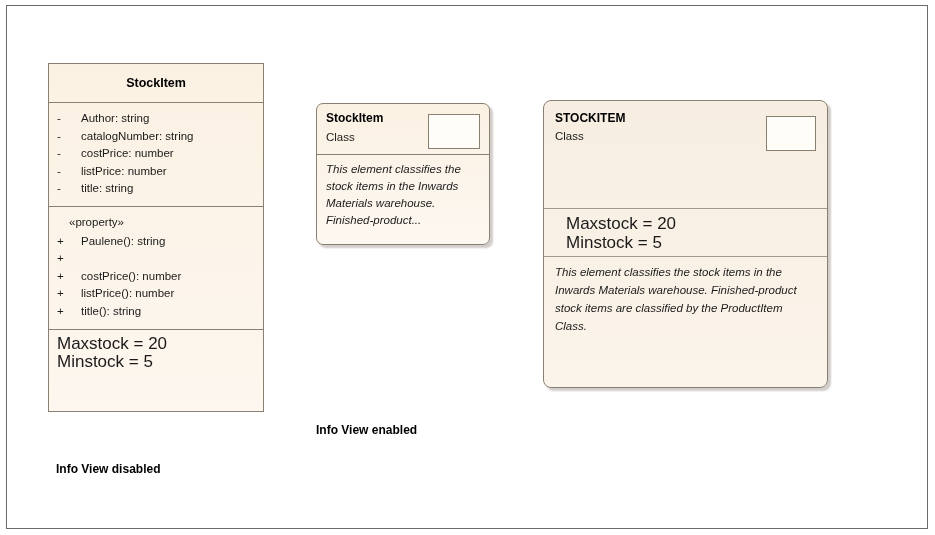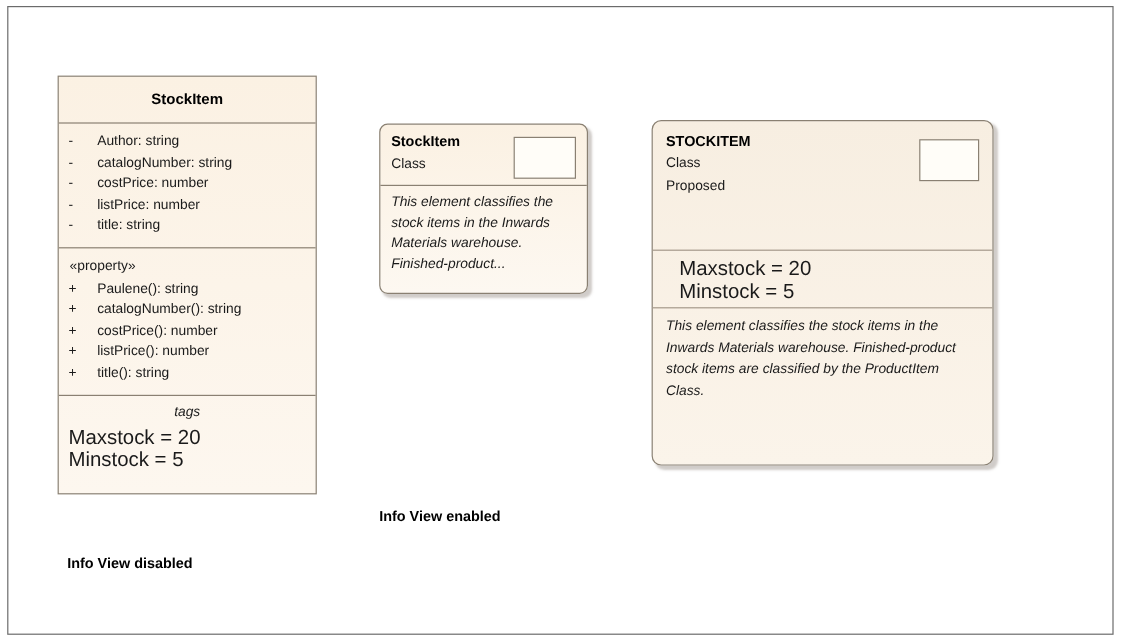--- a/index.html
+++ b/index.html
@@ -94,21 +94,21 @@
   }
   #box1 .attr-compartment {
     padding: 7px 0 8px 0;
   }
   #box1 .op-compartment {
     padding: 6px 0 9px 0;
   }
   .stereotype {
     font-size: 11.5px;
     color: #1a1a1a;
-    padding-left: 9px;
+    padding-left: 20px;
     line-height: 18px;
     margin-bottom: 2px;
   }
   #box1 .tags-compartment {
     padding: 5px 0 8px 0;
   }
   .tags-title {
     text-align: center;
     font-size: 11.5px;
     font-style: italic;
@@ -286,57 +286,54 @@
     </div>
 
     <div class="sep op-compartment">
       <div class="stereotype">«property»</div>
       <div class="attr-row">
         <span class="attr-vis">+</span>
         <span>Paulene(): string</span>
       </div>
       <div class="attr-row">
         <span class="attr-vis">+</span>
-        <span>catalogNumber(): string</span>
       </div>
       <div class="attr-row">
         <span class="attr-vis">+</span>
         <span>costPrice(): number</span>
       </div>
       <div class="attr-row">
         <span class="attr-vis">+</span>
         <span>listPrice(): number</span>
       </div>
       <div class="attr-row">
         <span class="attr-vis">+</span>
         <span>title(): string</span>
       </div>
     </div>
 
     <div class="sep tags-compartment">
-      <div class="tags-title">tags</div>
       <div class="tag-row">Maxstock = 20</div>
       <div class="tag-row">Minstock = 5</div>
     </div>
   </div>
   <div class="caption" id="cap1">Info View disabled</div>
 
   <div class="cls" id="box2">
     <div class="iv-name">StockItem</div>
     <div class="iv-stereo">Class</div>
     <div class="iv-icon"></div>
     <div class="iv-sep"></div>
     <div class="iv-note">This element classifies the stock items in the Inwards Materials warehouse. Finished-product...</div>
   </div>
   <div class="caption" id="cap2">Info View enabled</div>
 
   <div class="cls" id="box3">
     <div class="iv-name">STOCKITEM</div>
     <div class="iv-line">Class</div>
-    <div class="iv-line">Proposed</div>
     <div class="iv-icon"></div>
 
     <div class="iv-sep"></div>
     <div class="tag-block">
       <div class="tag-row">Maxstock = 20</div>
       <div class="tag-row">Minstock = 5</div>
     </div>
     <div class="iv-sep2"></div>
     <div class="iv-note">This element classifies the stock items in the Inwards Materials warehouse. Finished-product stock items are classified by the ProductItem Class.</div>
   </div>

